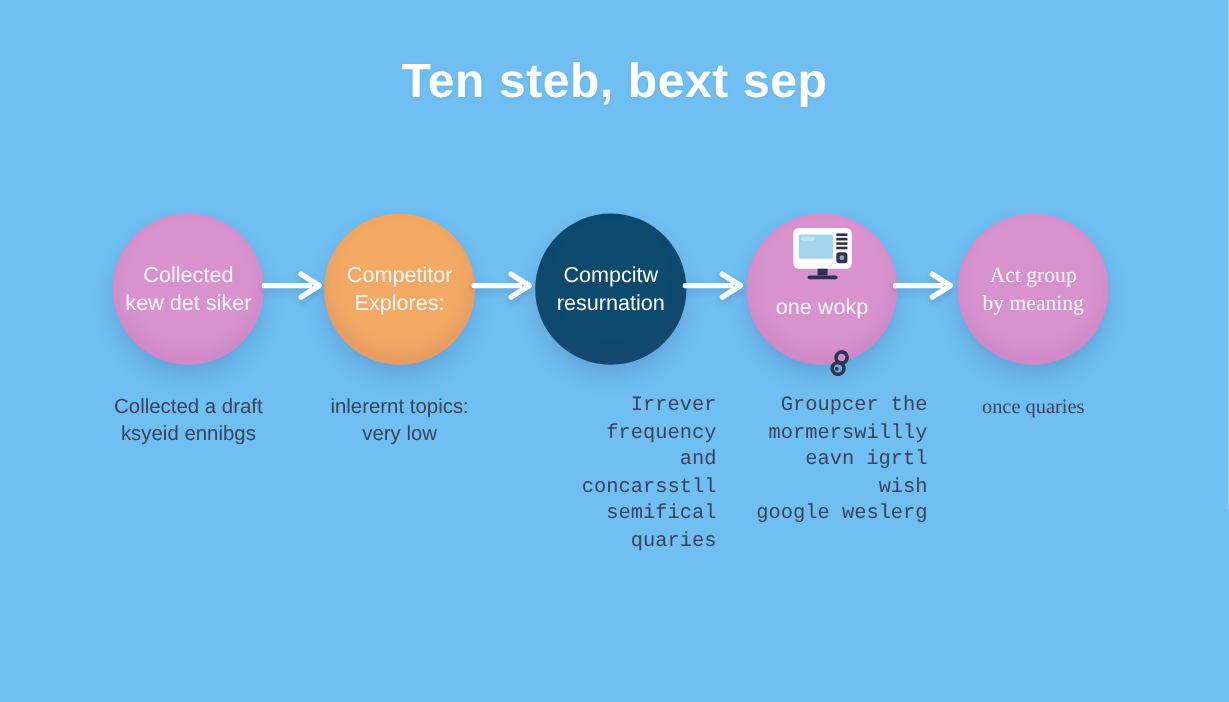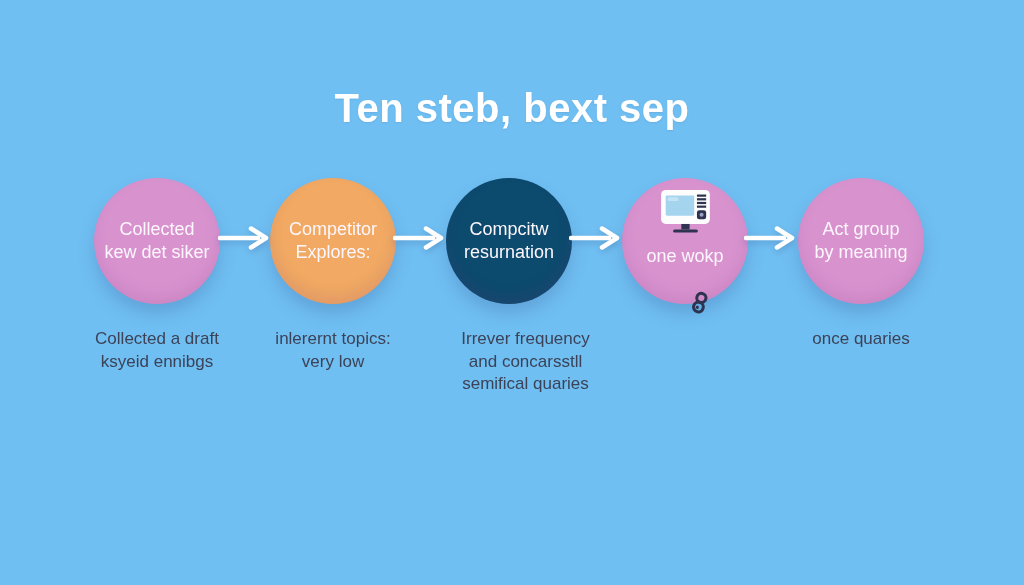--- a/index.html
+++ b/index.html
@@ -17,33 +17,32 @@
     position: absolute;
     top: 46px;
     left: 0;
     width: 1024px;
     text-align: center;
     font-size: 40px;
     font-weight: bold;
     letter-spacing: 0.5px;
     color: #ffffff;
     text-shadow: 0 1px 2px rgba(80,130,190,0.25);
-    margin-top: 40px;
   }
 
   .step {
     position: absolute;
     top: 178px;
     width: 176px;
   }
   .step-0 { left: 69px; }
   .step-1 { left: 245px; }
   .step-2 { left: 421px; }
   .step-3 { left: 597px; }
-  .step-4 { left: 773px; }
+  .step-4 { left: 773px; font-family: Liberation Serif, serif; }
 
   .circle {
     width: 126px;
     height: 126px;
     margin: 0 auto;
     border-radius: 50%;
     display: flex;
     flex-direction: column;
     align-items: center;
     justify-content: center;
@@ -66,21 +65,21 @@
   .link-icon { display: block; margin-left: 34px; margin-top: -2px; transform: rotate(12deg); }
 
   .description {
     margin-top: 24px;
     color: #3c4257;
     font-size: 17px;
     line-height: 1.33;
     white-space: pre-line;
   }
   .align-center { text-align: center; }
-  .align-left { text-align: center; padding-left: 33px; }
+  .align-left { text-align: right; padding-left: 33px; font-family: Liberation Mono, monospace; }
 
   .arrow {
     position: absolute;
     top: 224px;
   }
   .arrow svg { display: block; filter: drop-shadow(0 3px 3px rgba(60,100,160,0.35)); }
   .arrow-0 { left: 218px; }
   .arrow-1 { left: 393px; }
   .arrow-2 { left: 569px; }
   .arrow-3 { left: 744px; }
@@ -139,20 +138,24 @@
       </span>
       <div class="circle-label">one wokp</div>
       <span class="link-icon">
         <svg width="18" height="24" viewBox="0 0 18 24">
           <circle cx="9" cy="7" r="4.6" fill="none" stroke="#2e3350" stroke-width="3"></circle>
           <circle cx="8" cy="16.5" r="4.9" fill="none" stroke="#2e3350" stroke-width="3"></circle>
           <circle cx="7" cy="17" r="1.6" fill="#2e3350"></circle>
         </svg>
       </span>
     </div>
+    <div class="description align-left">Groupcer the
+mormerswillly
+eavn igrtl wish
+google weslerg</div>
   </div>
 
   <div class="step step-4">
     <div class="circle" style="background-color: rgb(216, 147, 207);">
       <div class="circle-label">Act group
 by meaning</div>
     </div>
     <div class="description align-center">once quaries</div>
   </div>
 

